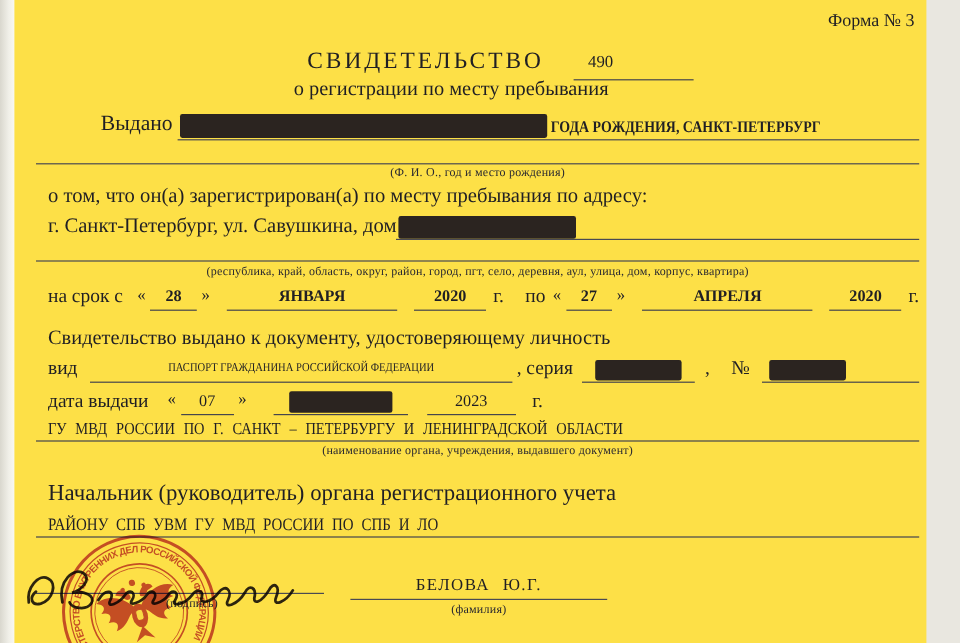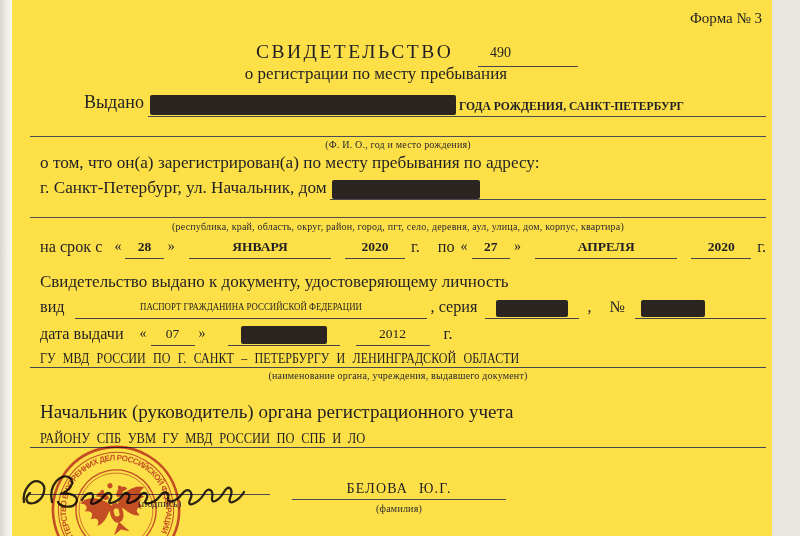--- a/index.html
+++ b/index.html
@@ -37,21 +37,21 @@
   <div class="abs" style="top:92px;left:84px;font-size:18px;">Выдано</div>
   <div class="abs redact" style="top:95px;left:150px;width:306px;height:20px;"></div>
   <div class="abs bold" style="top:98px;left:459px;font-size:13.5px;white-space:nowrap;"><span class="cond">ГОДА РОЖДЕНИЯ, САНКТ-ПЕТЕРБУРГ</span></div>
   <div class="abs rule" style="top:116px;left:148px;width:618px;"></div>
 
   <div class="abs rule" style="top:136px;left:30px;width:736px;"></div>
   <div class="abs cap" style="top:139px;left:30px;width:736px;">(Ф. И. О., год и место рождения)</div>
 
   <div class="abs" style="top:153px;left:40px;font-size:17.2px;">о том, что он(а) зарегистрирован(а) по месту пребывания по адресу:</div>
 
-  <div class="abs" style="top:178px;left:40px;font-size:17.2px;">г. Санкт-Петербург, ул. Начальник, дом</div>
+  <div class="abs" style="top:178px;left:40px;font-size:17.2px;">г. Санкт-Петербург, ул. Савушкина, дом</div>
   <div class="abs redact" style="top:180px;left:332px;width:148px;height:19px;"></div>
   <div class="abs rule" style="top:199px;left:330px;width:436px;"></div>
 
   <div class="abs rule" style="top:217px;left:30px;width:736px;"></div>
   <div class="abs cap" style="top:221px;left:30px;width:736px;">(республика, край, область, округ, район, город, пгт, село, деревня, аул, улица, дом, корпус, квартира)</div>
 
   <div class="abs flexrow" style="top:237px;left:40px;width:726px;">
     <span class="lbl" style="margin-right:12px;">на срок с</span>
     <span class="q" style="margin-right:4px;">«</span>
     <span class="fill bold val" style="width:40px;margin-right:4px;">28</span>
@@ -79,21 +79,21 @@
     <span class="lbl" style="margin-right:10px;">№</span>
     <span class="fill" style="flex:1;text-align:left;"><span class="redact" style="width:64px;height:17px;vertical-align:bottom;margin-left:6px;"></span></span>
   </div>
 
   <div class="abs flexrow" style="top:324px;left:40px;">
     <span class="lbl" style="margin-right:16px;">дата выдачи</span>
     <span class="q" style="margin-right:4px;">«</span>
     <span class="fill val" style="width:44px;margin-right:4px;">07</span>
     <span class="q" style="margin-right:22px;">»</span>
     <span class="fill" style="width:112px;margin-right:16px;"><span class="redact" style="width:86px;height:18px;vertical-align:bottom;"></span></span>
-    <span class="fill val" style="width:74px;margin-right:14px;">2012</span>
+    <span class="fill val" style="width:74px;margin-right:14px;">2023</span>
     <span class="lbl">г.</span>
   </div>
 
   <div class="abs" style="top:349px;left:30px;width:736px;height:19px;border-bottom:1.6px solid #45454d;box-sizing:border-box;">
     <span class="cond" style="font-size:14px;word-spacing:5px;margin-left:10px;">ГУ МВД РОССИИ ПО Г. САНКТ – ПЕТЕРБУРГУ И ЛЕНИНГРАДСКОЙ ОБЛАСТИ</span>
   </div>
   <div class="abs cap" style="top:370px;left:30px;width:736px;">(наименование органа, учреждения, выдавшего документ)</div>
 
   <div class="abs flexrow" style="top:402px;left:40px;width:726px;">
     <span style="font-size:19px;white-space:nowrap;margin-right:8px;">Начальник (руководитель) органа регистрационного учета</span>

